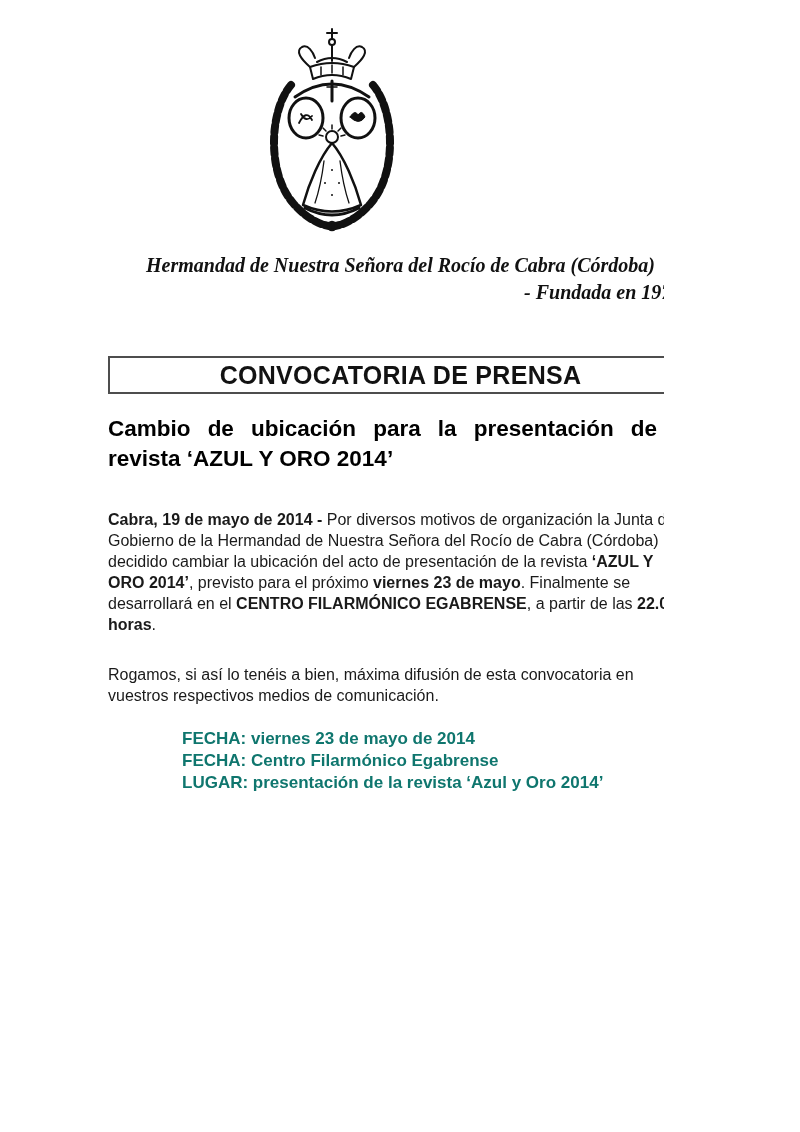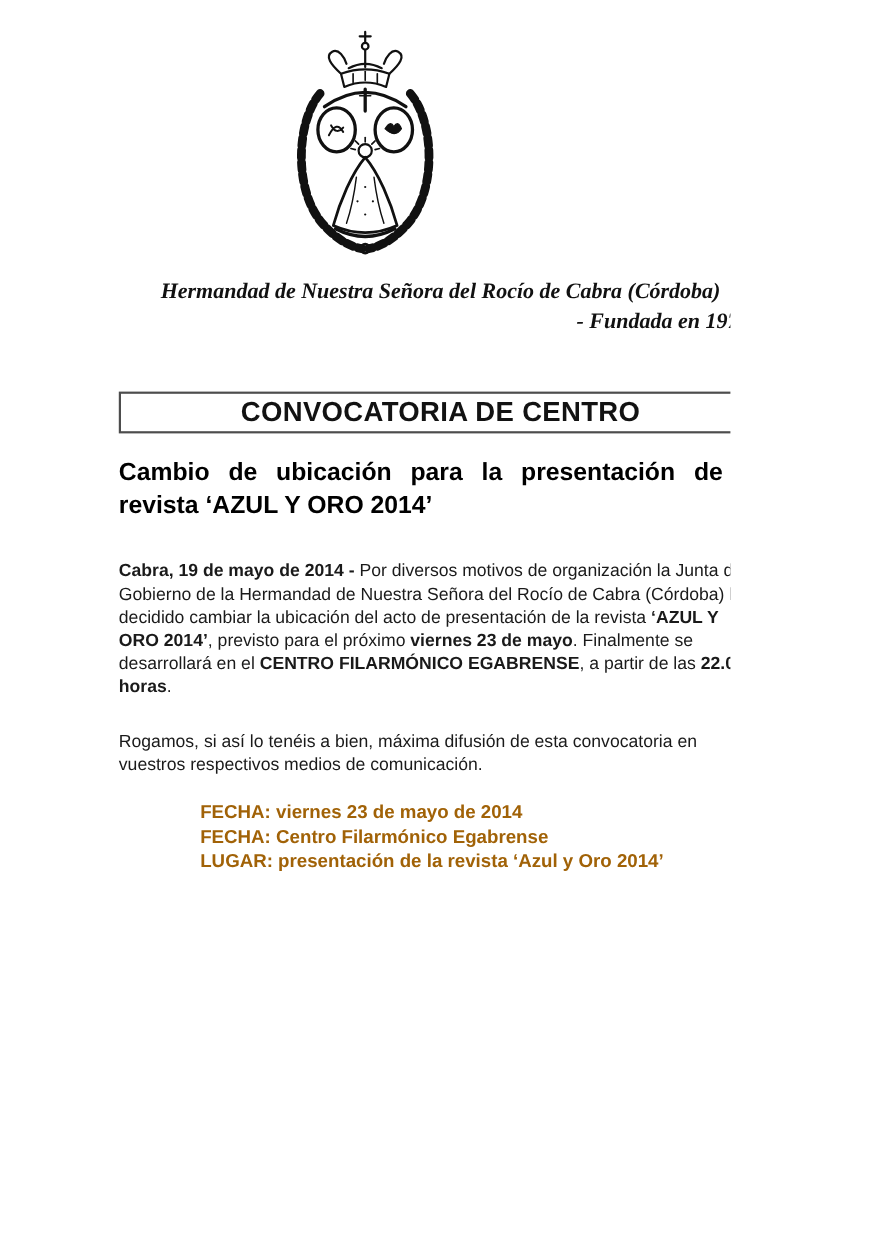--- a/index.html
+++ b/index.html
@@ -70,21 +70,21 @@
   }
   .para-1 { margin-top: 35px; }
   .para-2 { margin-top: 29px; }
   .b { font-weight: bold; }
   .details-block {
     margin-top: 22px;
     padding-left: 74px;
     font-size: 17px;
     line-height: 22px;
     font-weight: bold;
-    color: #a16207;
+    color: #0f766e;
   }
 </style>
 </head>
 <body>
 
 <div class="page">
 
   <div class="emblem-wrap">
     <svg viewBox="0 0 150 210" width="150" height="210" fill="none" stroke="#111111" stroke-width="2" stroke-linecap="round" stroke-linejoin="round">
 
@@ -132,21 +132,21 @@
 
       <path d="M48 183 Q75 197 102 183" stroke-width="3"></path>
     </svg>
   </div>
 
   <div class="content">
     <div class="org-line">Hermandad de Nuestra Señora del Rocío de Cabra (Córdoba)</div>
     <div class="founded-line">- Fundada en 1979 -</div>
 
     <div class="press-box">
-      <span>CONVOCATORIA DE CENTRO</span>
+      <span>CONVOCATORIA DE PRENSA</span>
     </div>
 
     <div class="headline">Cambio de ubicación para la presentación de la revista ‘AZUL Y ORO 2014’</div>
 
     <p class="para para-1"><span class="b">Cabra, 19 de mayo de 2014 - </span><span>Por diversos motivos de organización la Junta de Gobierno de la Hermandad de Nuestra Señora del Rocío de Cabra (Córdoba) ha decidido cambiar la ubicación del acto de presentación de la revista </span><span class="b">‘AZUL Y ORO 2014’</span><span>, previsto para el próximo </span><span class="b">viernes 23 de mayo</span><span>. Finalmente se desarrollará en el </span><span class="b">CENTRO FILARMÓNICO EGABRENSE</span><span>, a partir de las </span><span class="b">22.00 horas</span><span>.</span></p>
 
     <p class="para para-2">Rogamos, si así lo tenéis a bien, máxima difusión de esta convocatoria en vuestros respectivos medios de comunicación.</p>
 
     <div class="details-block">
         <div><span>FECHA: </span><span>viernes 23 de mayo de 2014</span></div>

